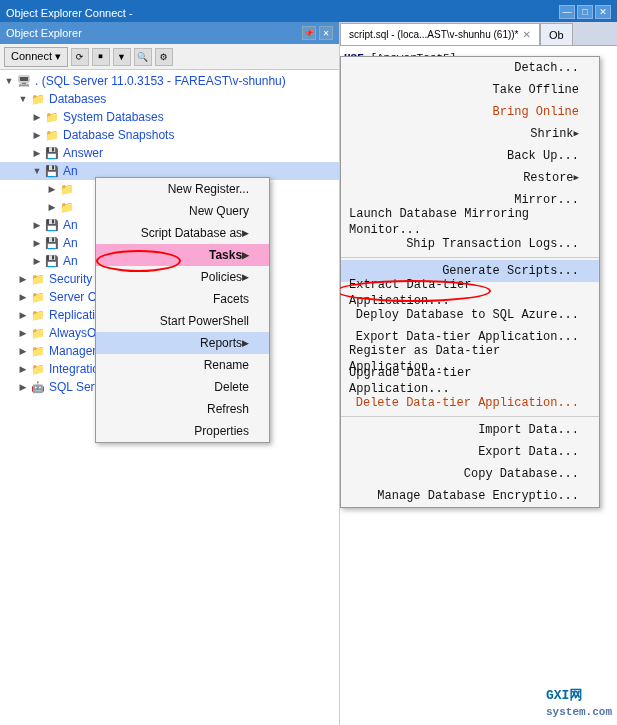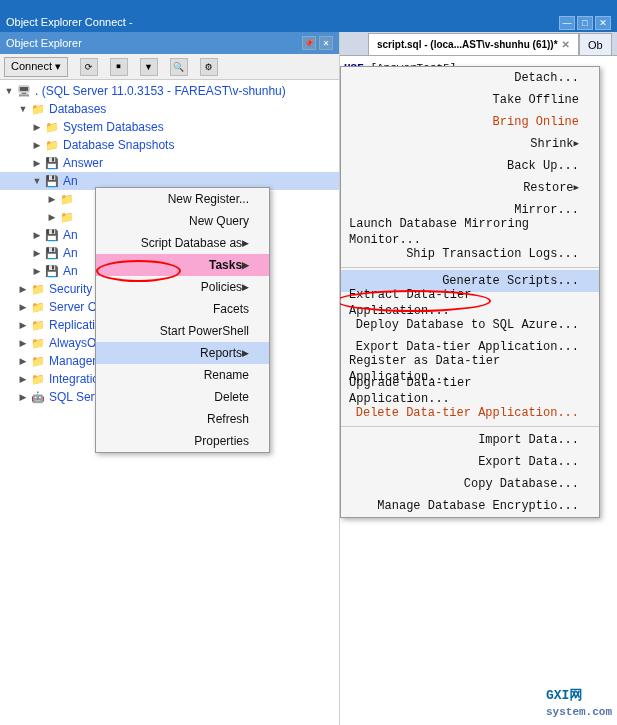--- a/index.html
+++ b/index.html
@@ -12,23 +12,23 @@
       background: #f0f0f0;
       display: flex;
       flex-direction: column;
     }
 
     
     .title-bar {
       background: #1e6ebf;
       color: white;
       display: flex;
-      align-items: flex-start;
+      align-items: flex-end;
       justify-content: space-between;
-      padding: 16px 6px;
+      padding: 3px 6px;
       height: 22px;
     }
     .title-bar-text {
       font-size: 11px;
       font-weight: normal;
     }
     .title-bar-buttons {
       display: flex;
       gap: 2px;
     }
@@ -86,21 +86,21 @@
       justify-content: center;
       cursor: pointer;
     }
 
     .oe-toolbar {
       background: #f0f0f0;
       border-bottom: 1px solid #ccc;
       padding: 2px 4px;
       display: flex;
       align-items: center;
-      gap: 12px;
+      gap: 3px;
       height: 26px;
     }
     .oe-toolbar-btn {
       padding: 1px 6px;
       font-size: 11px;
       background: #e8e8e8;
       border: 1px solid #aaa;
       cursor: pointer;
       height: 20px;
       display: flex;
@@ -246,22 +246,21 @@
       padding: 2px 8px;
       font-size: 11px;
       height: 22px;
       display: flex;
       align-items: center;
       gap: 4px;
       cursor: pointer;
     }
     .tab.active {
       background: white;
-      font-weight: bold;
-      margin-left: 28px;
+      font-weight: normal;
     }
     .tab-close {
       font-size: 10px;
       color: #888;
       cursor: pointer;
     }
 
     .code-area {
       flex: 1;
       background: white;

